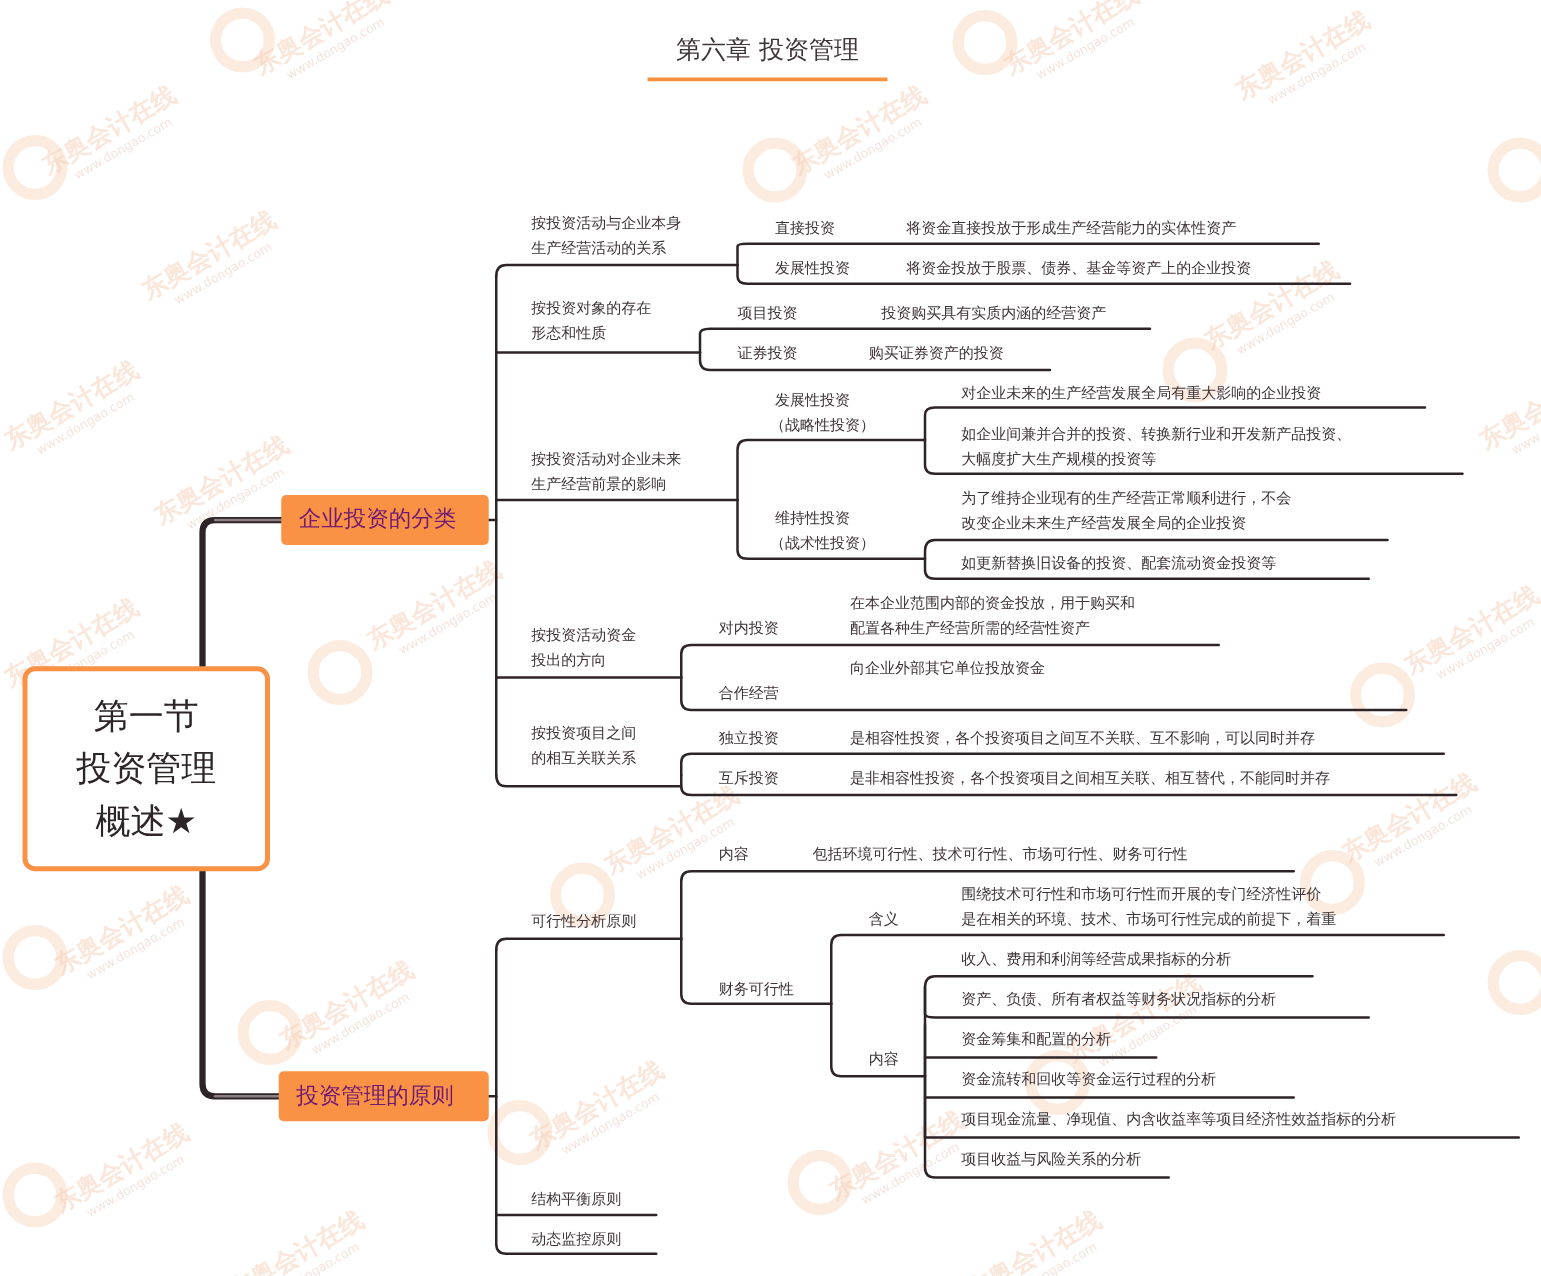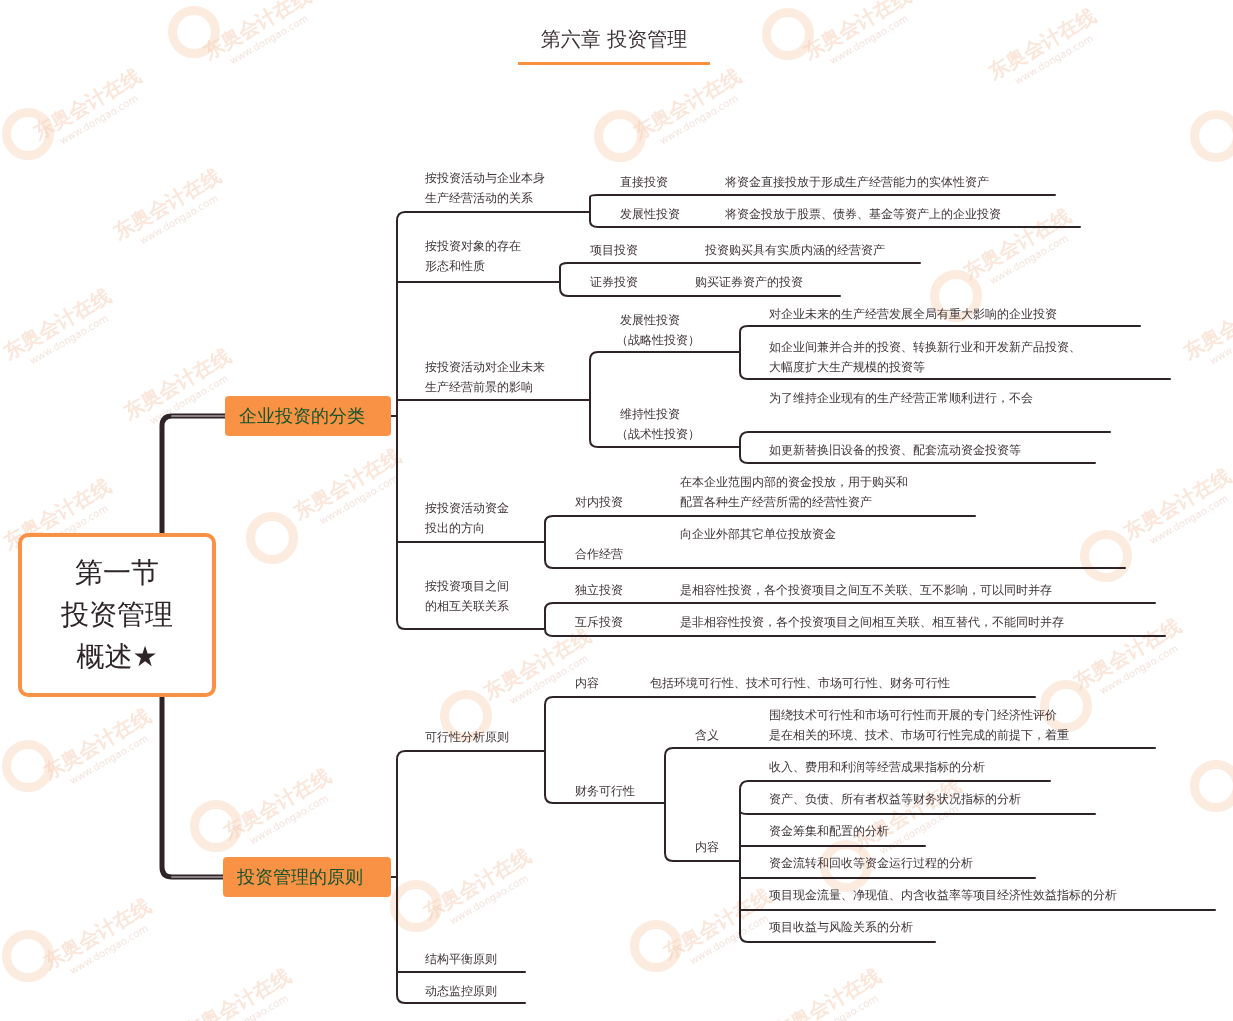--- a/index.html
+++ b/index.html
@@ -13,21 +13,21 @@
   svg#lines { position:absolute; left:0; top:0; }
   .t { position:absolute; font-size:12px; line-height:20px; white-space:nowrap; color:#3f3438; }
   .title { position:absolute; left:518px; top:26px; width:192px; text-align:center;
            font-size:20px; color:#3f3438; }
   .title-bar { position:absolute; left:518px; top:62px; width:192px; height:3px; background:#f7903f; }
   .root { position:absolute; left:18px; top:533px; width:198px; height:164px;
           border:4px solid #f99244; border-radius:10px; background:#fff; box-sizing:border-box;
           display:flex; flex-direction:column; align-items:center; justify-content:center;
           font-size:28px; line-height:42px; color:#2e2528; }
   .l1 { position:absolute; height:40px; background:#f99244; border-radius:4px;
-        font-size:18px; line-height:40px; padding:0 14px; color:#14532d; box-sizing:border-box; }
+        font-size:18px; line-height:40px; padding:0 14px; color:#701a75; box-sizing:border-box; }
 </style>
 </head>
 <body>
 
 <div>
   <div class="wm-ring" style="left:168px;top:6px;"></div>
   <div class="wm" style="left:200px;top:10px;"><span>东奥会计在线</span><small>www.dongao.com</small></div>
   <div class="wm-ring" style="left:2px;top:108px;"></div>
   <div class="wm" style="left:30px;top:90px;"><span>东奥会计在线</span><small>www.dongao.com</small></div>
   <div class="wm" style="left:110px;top:190px;"><span>东奥会计在线</span><small>www.dongao.com</small></div>
@@ -166,20 +166,21 @@
 <div class="t" style="left:769px;top:337px;">
   <div>如企业间兼并合并的投资、转换新行业和开发新产品投资、</div>
   <div>大幅度扩大生产规模的投资等</div>
 </div>
 <div class="t" style="left:620px;top:404px;">
   <div>维持性投资</div>
   <div style="margin-left:-4px;">（战术性投资）</div>
 </div>
 <div class="t" style="left:769px;top:388px;">
   <div>为了维持企业现有的生产经营正常顺利进行，不会</div>
+  <div>改变企业未来生产经营发展全局的企业投资</div>
 </div>
 <div class="t" style="left:769px;top:440px;">如更新替换旧设备的投资、配套流动资金投资等</div>
 
 <div class="t" style="left:425px;top:498px;">
   <div>按投资活动资金</div>
   <div>投出的方向</div>
 </div>
 <div class="t" style="left:575px;top:492px;">对内投资</div>
 <div class="t" style="left:680px;top:472px;">
   <div>在本企业范围内部的资金投放，用于购买和</div>

